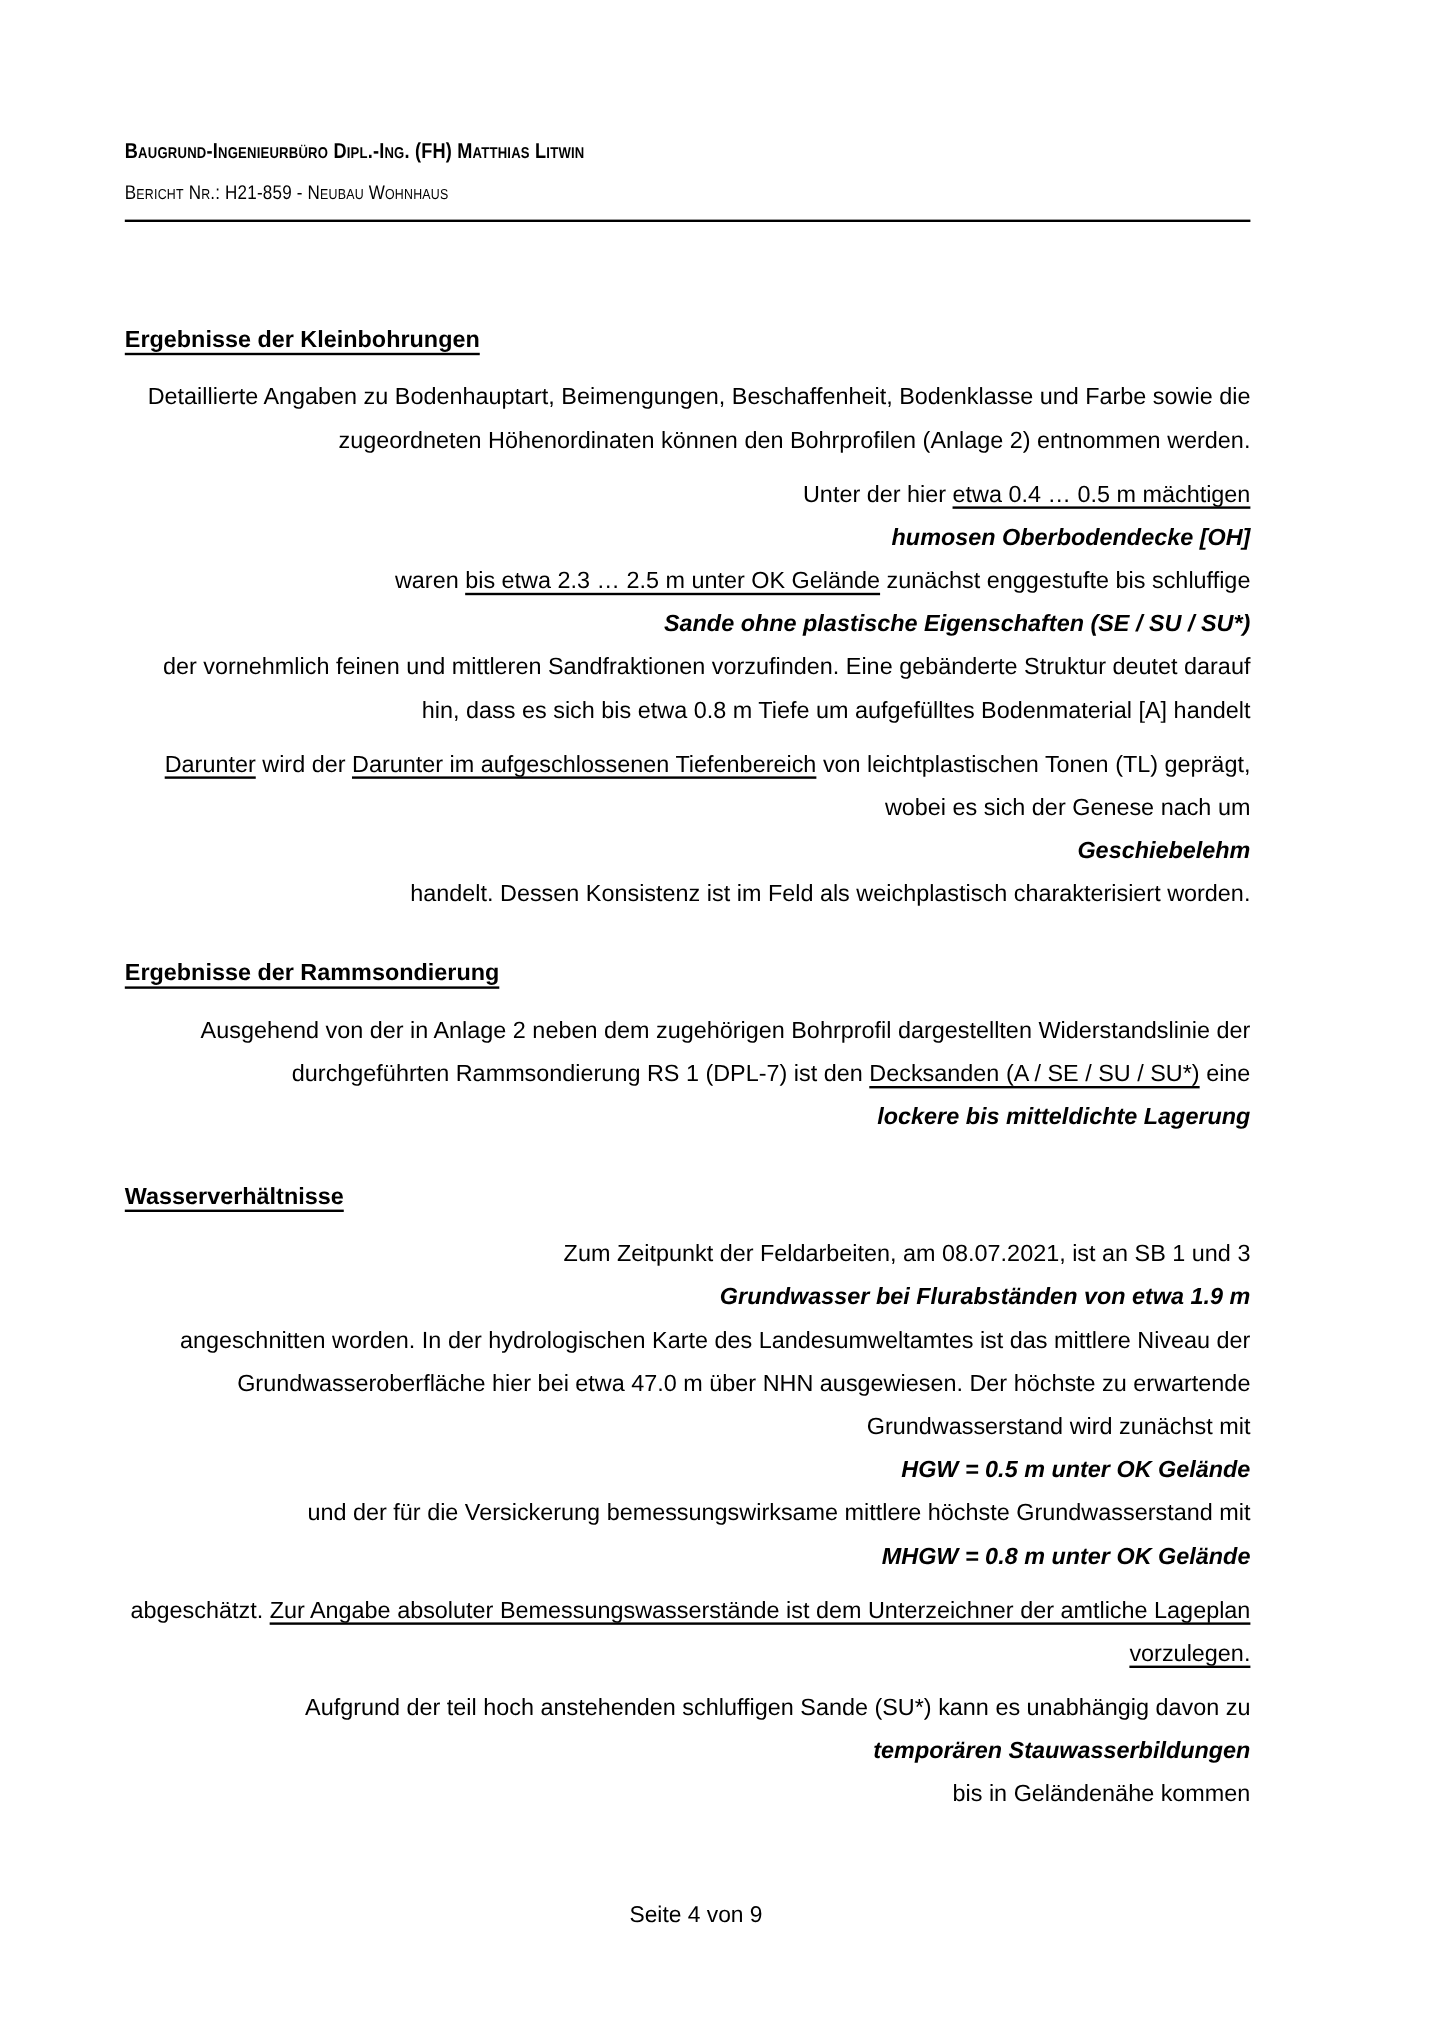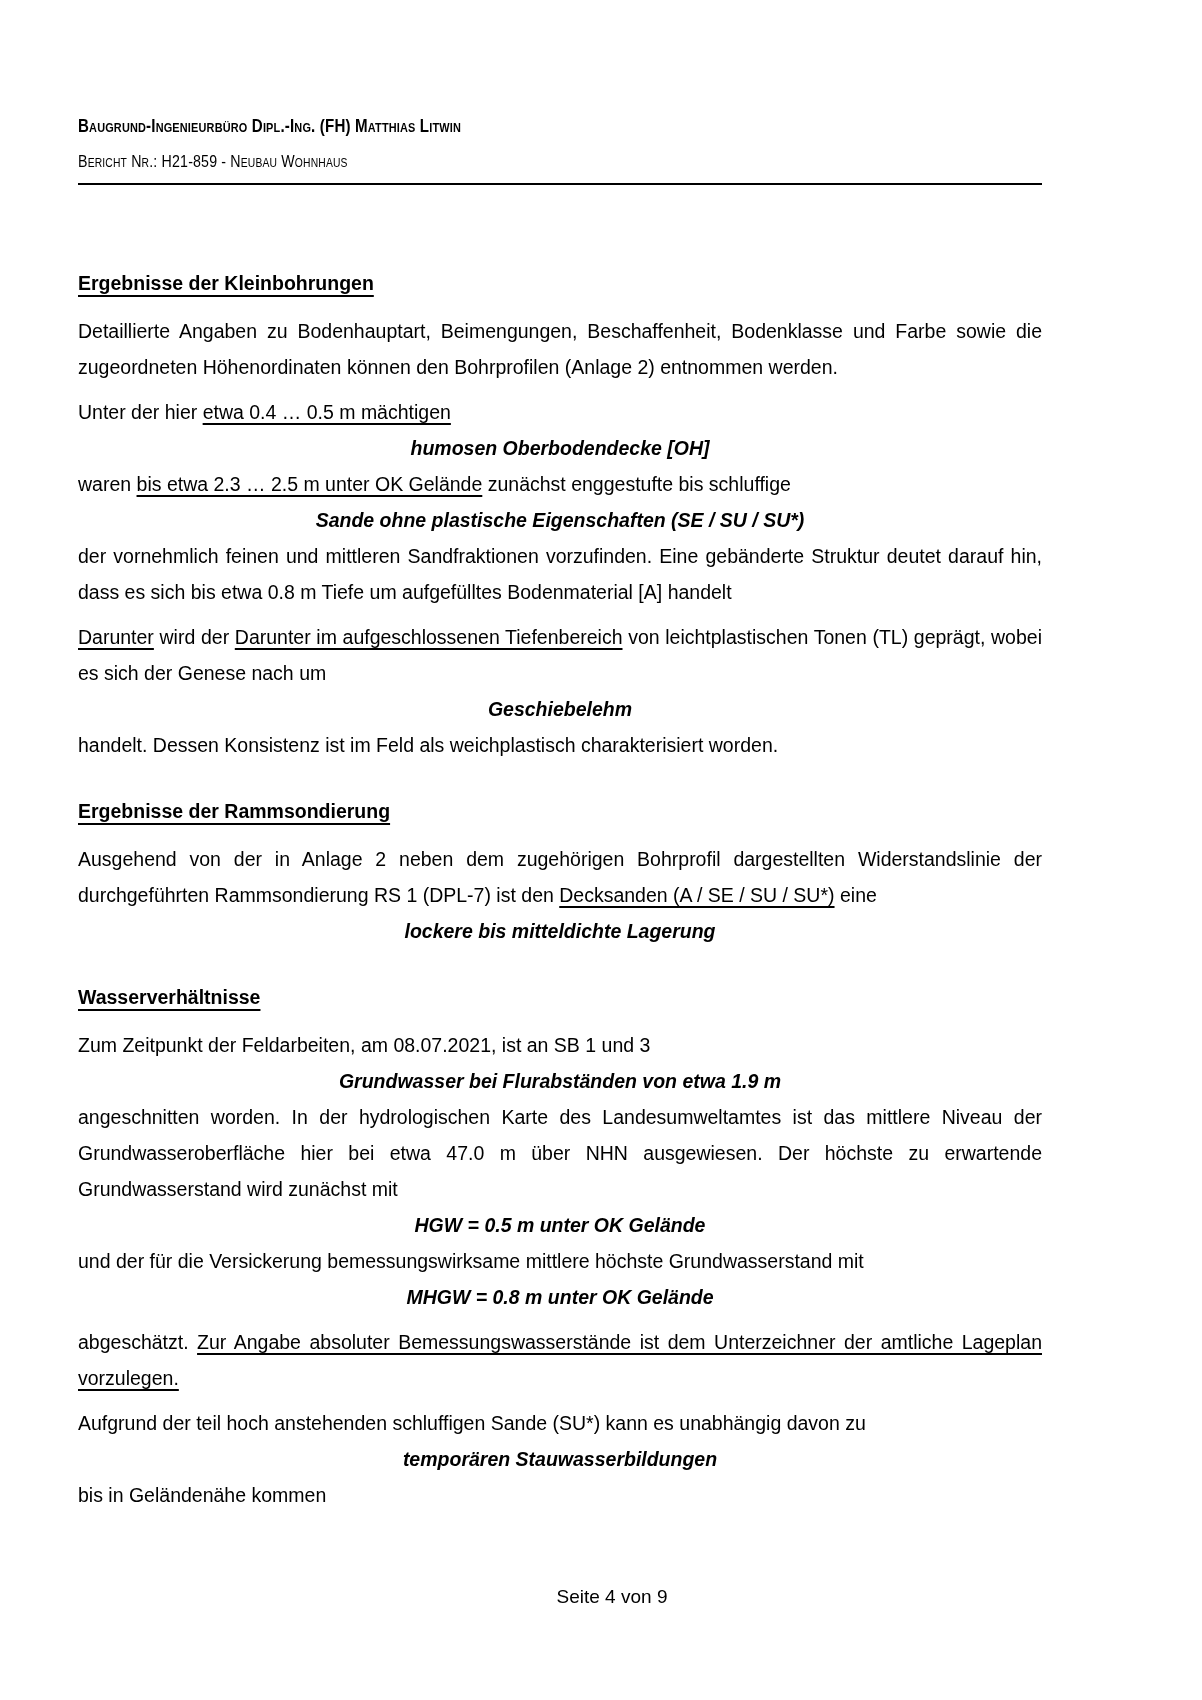--- a/index.html
+++ b/index.html
@@ -8,21 +8,21 @@
     background: #ffffff;
   }
   .page {
     position: relative;
     width: 1202px;
     height: 1700px;
     background: #ffffff;
     color: #000000;
     font-family: "Liberation Sans", sans-serif;
     box-sizing: border-box;
-    padding: 116px 160px 0 78px;
+    padding: 116px 160px 0 104px;
     overflow: hidden;
   }
   
   .hdr-company {
     font-size: 18px;
     font-weight: 700;
     font-variant: small-caps;
     letter-spacing: 0.2px;
     white-space: nowrap;
     transform: scaleX(0.84);
@@ -45,20 +45,21 @@
     height: 0;
   }
   
   .content {
     margin-top: 80px;
     font-size: 19.5px;
     line-height: 36px;
   }
   .content p {
     margin: 0;
+    text-align: right;
   }
   .sec-heading {
     font-size: 19.5px;
     line-height: 36px;
     font-weight: 700;
     margin: 30px 0 12px 0;
     text-decoration: underline;
     text-decoration-thickness: 2px;
     text-underline-offset: 5px;
   }
@@ -77,21 +78,21 @@
     font-style: italic;
   }
   .u {
     text-decoration: underline;
     text-decoration-thickness: 2px;
     text-underline-offset: 4px;
   }
   
   .footer {
     position: absolute;
-    left: 166px;
+    left: 134px;
     width: 892px;
     top: 1586px;
     text-align: center;
     font-size: 19px;
   }
 </style>
 </head>
 <body>
 
 <div class="page">

